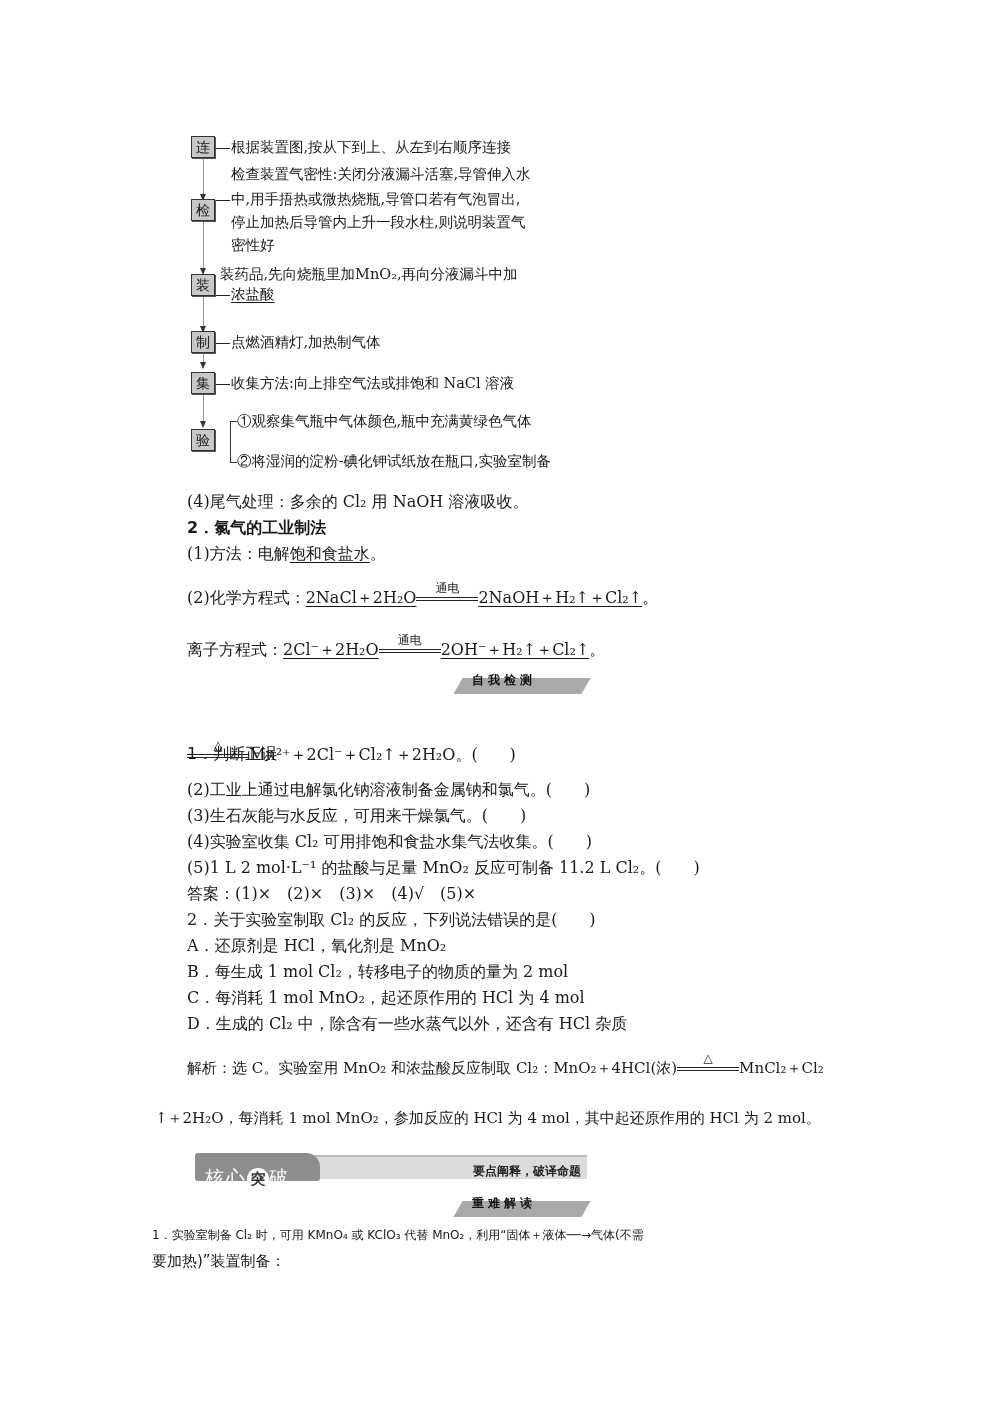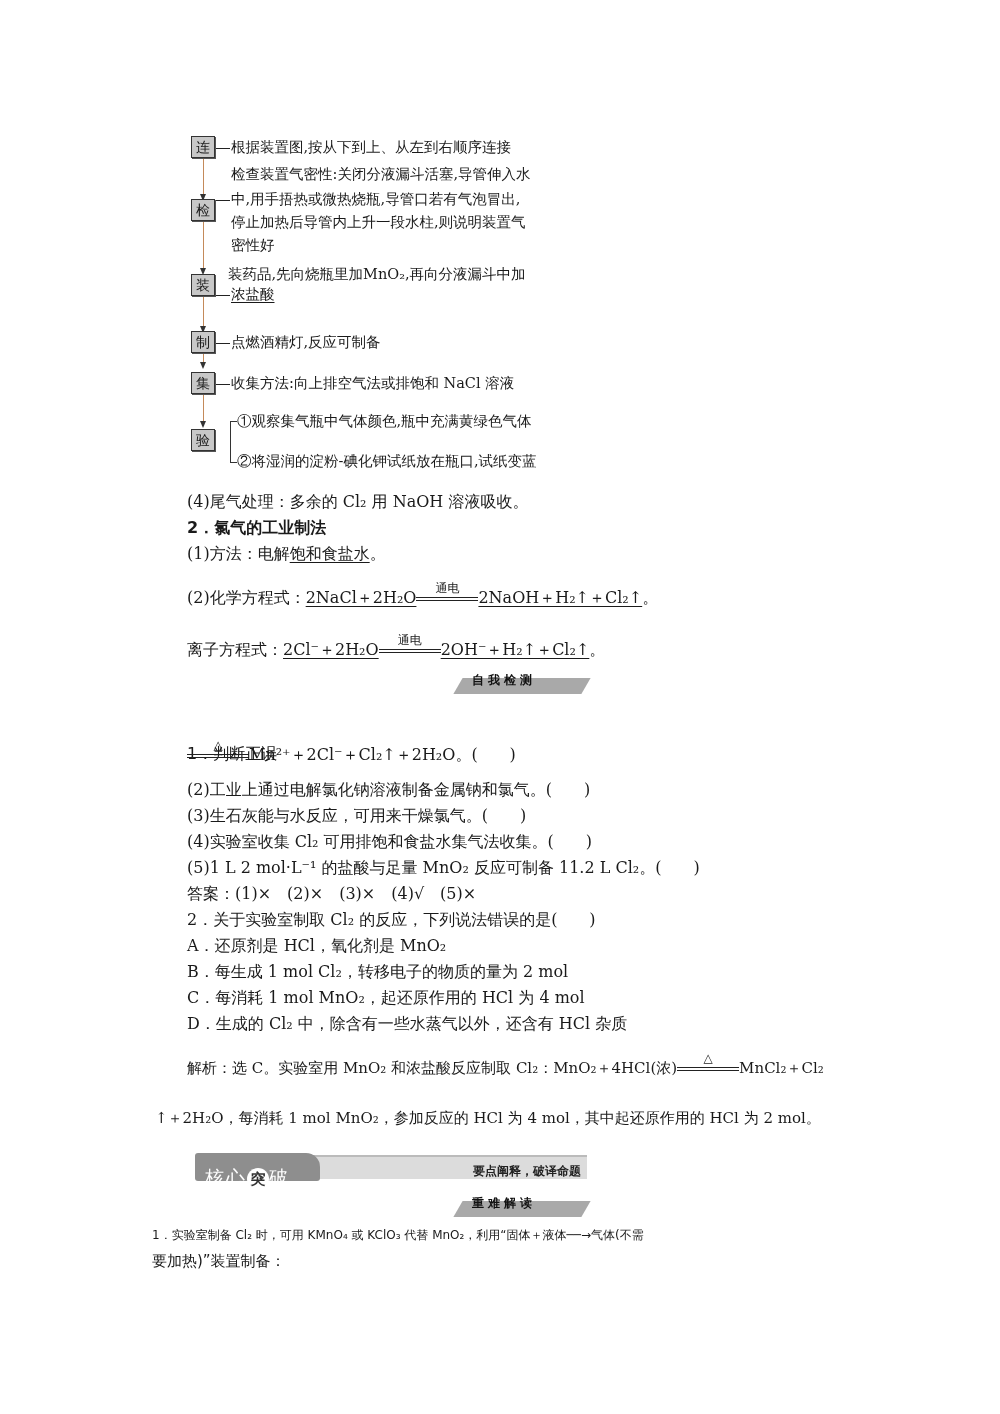--- a/index.html
+++ b/index.html
@@ -64,34 +64,34 @@
 
   <div class="stepbox" style="top:136px;">连</div>
   <div class="abs flow" style="left:216px;top:137px;"><span class="dash"></span><span>根据装置图,按从下到上、从左到右顺序连接</span></div>
 
   <div class="abs flow" style="left:231px;top:164px;">检查装置气密性:关闭分液漏斗活塞,导管伸入水</div>
   <div class="stepbox" style="top:199px;">检</div>
   <div class="abs flow" style="left:216px;top:189px;"><span class="dash"></span><span>中,用手捂热或微热烧瓶,导管口若有气泡冒出,</span></div>
   <div class="abs flow" style="left:231px;top:212px;">停止加热后导管内上升一段水柱,则说明装置气</div>
   <div class="abs flow" style="left:231px;top:235px;">密性好</div>
 
-  <div class="abs flow" style="left:228px;top:264px;">装药品,先向烧瓶里加MnO₂,再向分液漏斗中加</div>
+  <div class="abs flow" style="left:220px;top:264px;">装药品,先向烧瓶里加MnO₂,再向分液漏斗中加</div>
   <div class="stepbox" style="top:274px;">装</div>
   <div class="abs flow" style="left:216px;top:284px;"><span class="dash"></span><span class="u">浓盐酸</span></div>
 
   <div class="stepbox" style="top:331px;">制</div>
-  <div class="abs flow" style="left:216px;top:332px;"><span class="dash"></span><span>点燃酒精灯,反应可制备</span></div>
+  <div class="abs flow" style="left:216px;top:332px;"><span class="dash"></span><span>点燃酒精灯,加热制气体</span></div>
 
   <div class="stepbox" style="top:372px;">集</div>
   <div class="abs flow" style="left:216px;top:373px;"><span class="dash"></span><span>收集方法:向上排空气法或排饱和 NaCl 溶液</span></div>
 
   <div class="stepbox" style="top:429px;">验</div>
   <div class="bracket"></div>
   <div class="abs flow" style="left:237px;top:411px;">①观察集气瓶中气体颜色,瓶中充满黄绿色气体</div>
-  <div class="abs flow" style="left:237px;top:451px;">②将湿润的淀粉-碘化钾试纸放在瓶口,试纸变蓝</div>
+  <div class="abs flow" style="left:237px;top:451px;">②将湿润的淀粉-碘化钾试纸放在瓶口,实验室制备</div>
 </div>
 
 <div class="abs t" style="left:187px;top:492px;">(4)尾气处理：多余的 Cl₂ 用 NaOH 溶液吸收。</div>
 <div class="abs t bold" style="left:187px;top:518px;">2．氯气的工业制法</div>
 <div class="abs t" style="left:187px;top:544px;"><span>(1)方法：电解</span><span class="u">饱和食盐水</span><span>。</span></div>
 
 <div class="abs t" style="left:187px;top:588px;">
   <span>(2)化学方程式：</span><span class="u"><span>2NaCl＋2H₂O</span><span class="eqsign"><span class="eqlabel">通电</span></span><span>2NaOH＋H₂↑＋Cl₂↑</span></span><span>。</span>
 </div>
 

